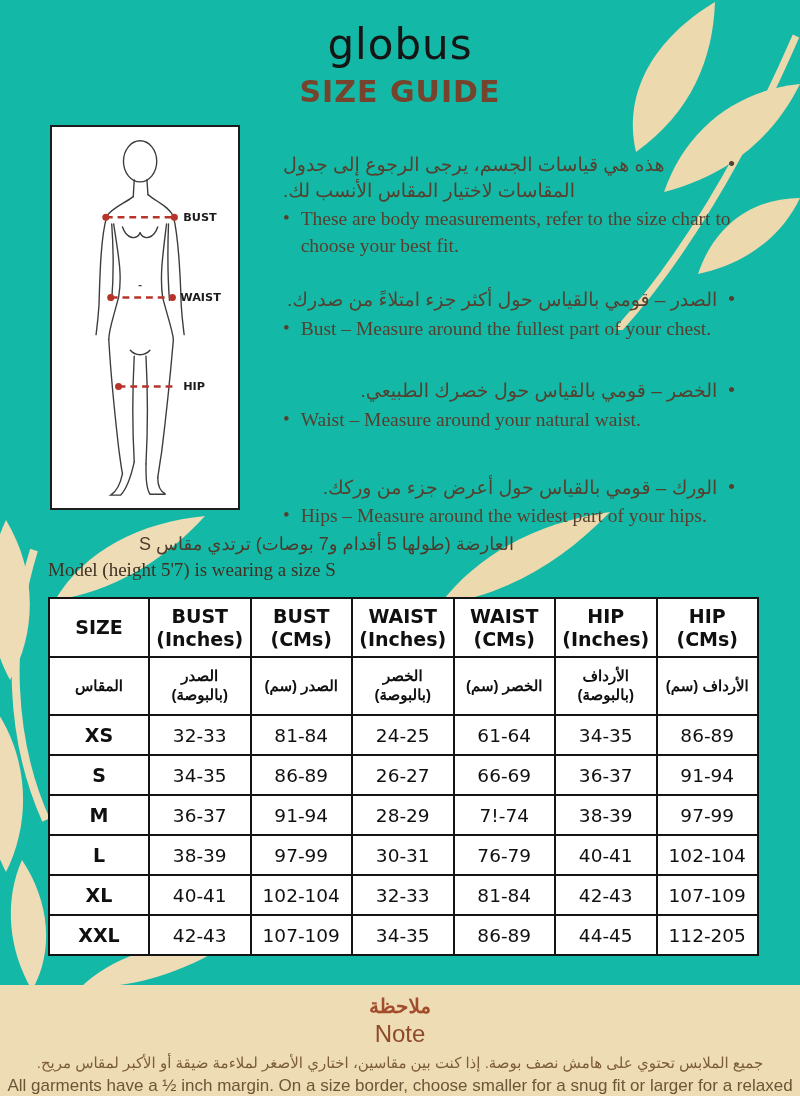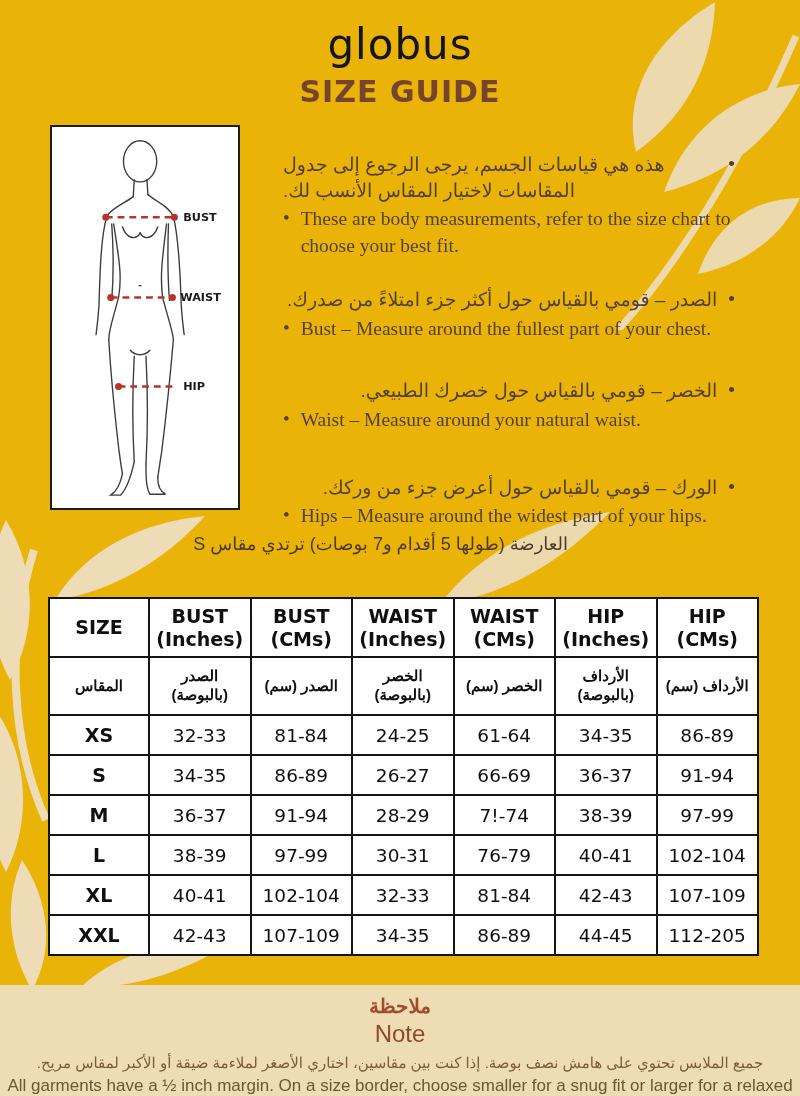--- a/index.html
+++ b/index.html
@@ -1,19 +1,19 @@
 <!DOCTYPE html>
 <html><head>
 <meta charset="utf-8">
 <style>
   * { margin:0; padding:0; box-sizing:border-box; }
   html,body { background:#d8d0c0; }
   .page {
     position:relative; width:800px; height:1096px; margin:0 auto;
-    background:#eab308; overflow:hidden;
+    background:#14b8a6; overflow:hidden;
     font-family:"Liberation Sans", sans-serif; color:#55402f;
   }
   .decor { position:absolute; z-index:0; pointer-events:none; }
 
   
   .header { position:absolute; top:22px; left:0; width:800px; text-align:center; z-index:2; }
   .logo { font-family:"DejaVu Sans", sans-serif; font-size:42px; font-weight:500; color:#151515; letter-spacing:1px; line-height:1.1; }
   .title { font-family:"DejaVu Sans", sans-serif; font-size:30px; font-weight:bold; color:#76432d; letter-spacing:1px; margin-top:6px; }
 
   
@@ -29,21 +29,21 @@
   .group.g2 { margin-bottom:36px; }
   .group.g3 { margin-bottom:42px; }
   .item { display:flex; gap:11px; align-items:flex-start; font-size:19px; line-height:1.35; margin-bottom:3px; }
   .item .dot { flex:0 0 auto; font-size:19px; line-height:1.3; }
   .item.ar { direction:rtl; font-size:19px; }
   .item.ar .txt { text-align:left; }
   .item.en { direction:ltr; font-family:"Liberation Serif", serif; font-size:19.5px; }
 
   
   .model-note { position:absolute; left:48px; top:531px; width:520px; z-index:2; }
-  .model-note .ar { direction:rtl; text-align:right; font-size:18px; line-height:1.45; color:#4e3a2b;margin-left:37px; }
+  .model-note .ar { direction:rtl; text-align:center; font-size:18px; line-height:1.45; color:#4e3a2b;margin-left:37px; }
   .model-note .en { font-family:"Liberation Serif", serif; font-size:19px; line-height:1.35; color:#3f3022; }
 
   
   .size-table {
     position:absolute; left:48px; top:597px; width:711px; z-index:2;
     border-collapse:collapse; background:#ffffff; table-layout:fixed;
   }
   .size-table th, .size-table td {
     border:2px solid #141414; text-align:center; vertical-align:middle; color:#101010; padding:0;
   }
@@ -190,20 +190,21 @@
       </div>
       <div class="item en">
         <span class="dot">•</span>
         <span class="txt">Hips – Measure around the widest part of your hips.</span>
       </div>
     </div>
   </div>
 
   <div class="model-note">
     <div class="ar">العارضة (طولها 5 أقدام و7 بوصات) ترتدي مقاس S</div>
+    <div class="en">Model (height 5'7) is wearing a size S</div>
   </div>
 
   <table class="size-table">
     <colgroup>
       <col class="c0">
         <col>
         <col>
         <col>
         <col>
         <col>

